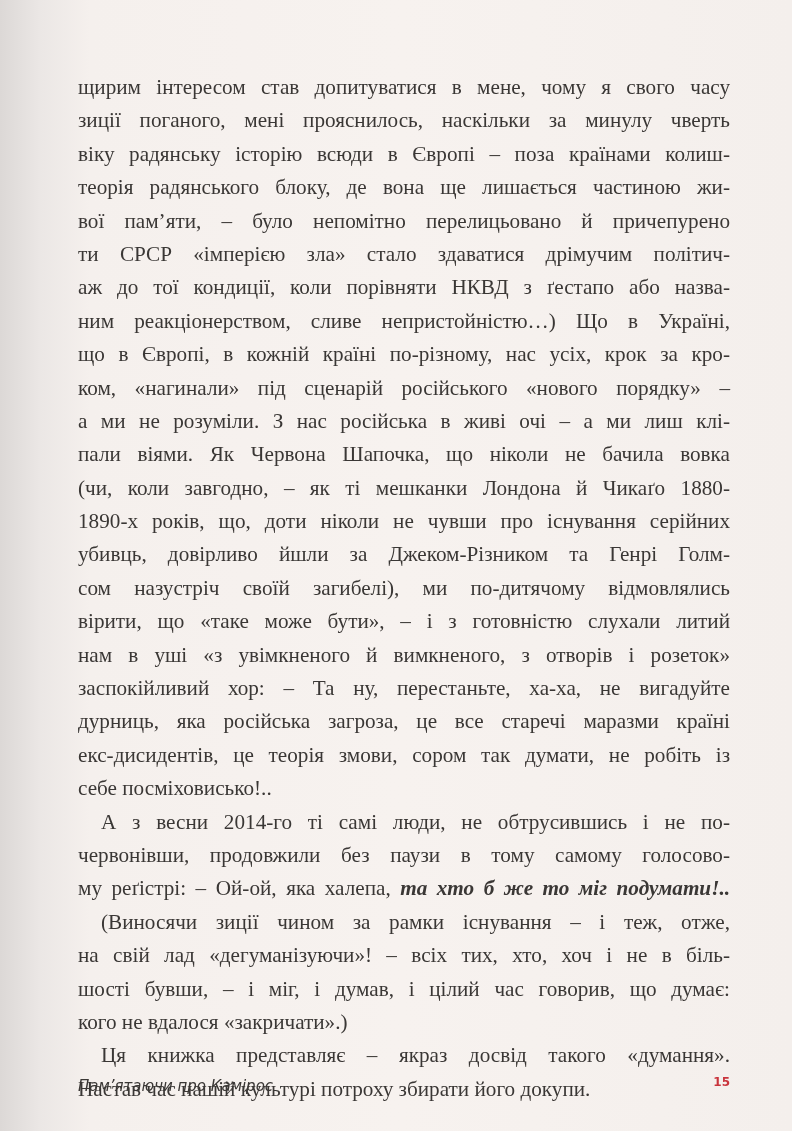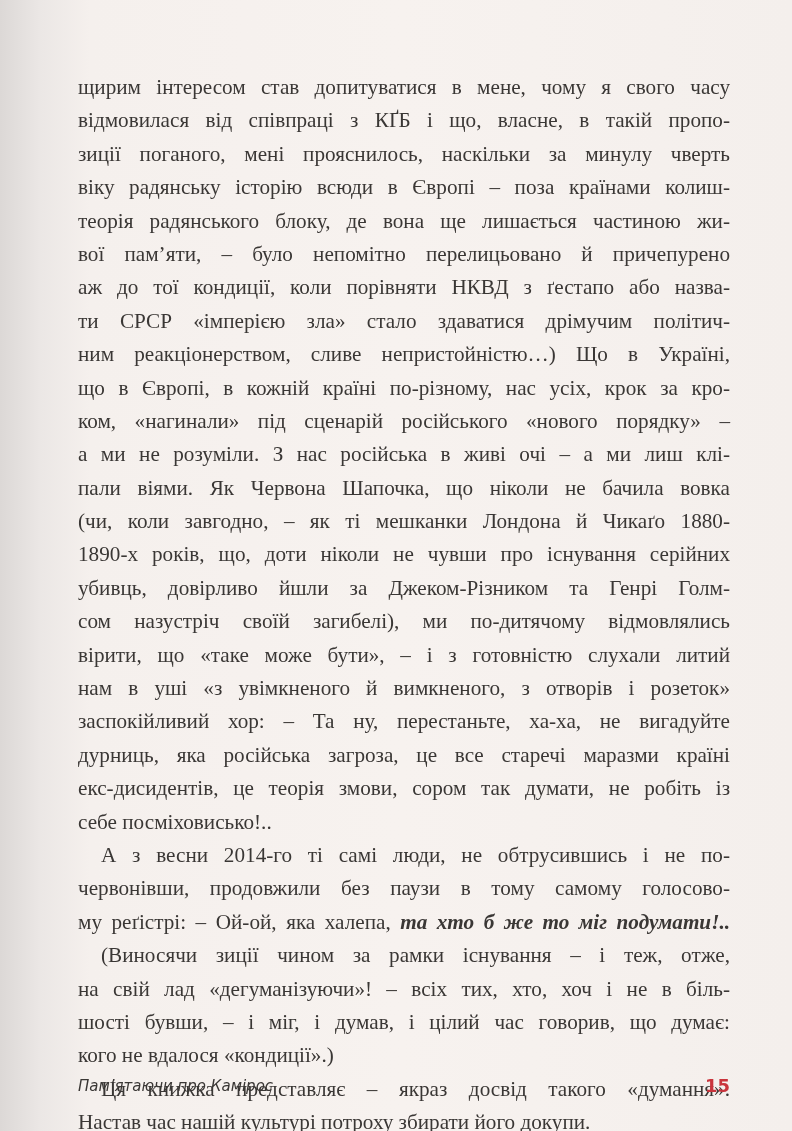--- a/index.html
+++ b/index.html
@@ -30,36 +30,35 @@
   .footer {
     position: absolute; left: 78px; top: 1077px; width: 652px; height: 24px;
     font-family: "DejaVu Sans", "Liberation Sans", sans-serif;
   }
   .running-title {
     position: absolute; left: 0; top: 0;
     font-style: italic; font-size: 15px; color: #3a3735;
   }
   .page-number {
     position: absolute; right: 0; top: -2px;
-    font-size: 18px; font-weight: bold; color: #c9343c;
+    font-size: 12px; font-weight: bold; color: #c9343c;
   }
 </style>
 </head>
 <body>
 
 <div class="page">
   <div class="body-text">
     <span class="line">щирим інтересом став допитуватися в мене, чому я свого часу</span>
-    <span class="line">відмовилася від співпраці з КҐБ і що, власне, в такій пропо-</span>
     <span class="line">зиції поганого, мені прояснилось, наскільки за минулу чверть</span>
     <span class="line">віку радянську історію всюди в Європі – поза країнами колиш-</span>
     <span class="line">теорія радянського блоку, де вона ще лишається частиною жи-</span>
     <span class="line">вої пам’яти, – було непомітно перелицьовано й причепурено</span>
+    <span class="line">ти СРСР «імперією зла» стало здаватися дрімучим політич-</span>
     <span class="line">аж до тої кондиції, коли порівняти НКВД з ґестапо або назва-</span>
-    <span class="line">ти СРСР «імперією зла» стало здаватися дрімучим політич-</span>
     <span class="line">ним реакціонерством, сливе непристойністю…) Що в Україні,</span>
     <span class="line">що в Європі, в кожній країні по-різному, нас усіх, крок за кро-</span>
     <span class="line">ком, «нагинали» під сценарій російського «нового порядку» –</span>
     <span class="line">а ми не розуміли. З нас російська в живі очі – а ми лиш клі-</span>
     <span class="line">пали віями. Як Червона Шапочка, що ніколи не бачила вовка</span>
     <span class="line">(чи, коли завгодно, – як ті мешканки Лондона й Чикаґо 1880-</span>
     <span class="line">1890-х років, що, доти ніколи не чувши про існування серійних</span>
     <span class="line">убивць, довірливо йшли за Джеком-Різником та Генрі Голм-</span>
     <span class="line">сом назустріч своїй загибелі), ми по-дитячому відмовлялись</span>
     <span class="line">вірити, що «таке може бути», – і з готовністю слухали литий</span>
@@ -67,21 +66,21 @@
     <span class="line">заспокійливий хор: – Та ну, перестаньте, ха-ха, не вигадуйте</span>
     <span class="line">дурниць, яка російська загроза, це все старечі маразми країні</span>
     <span class="line">екс-дисидентів, це теорія змови, сором так думати, не робіть із</span>
     <span class="line last">себе посміховисько!..</span>
     <span class="line indent">А з весни 2014-го ті самі люди, не обтрусившись і не по-</span>
     <span class="line">червонівши, продовжили без паузи в тому самому голосово-</span>
     <span class="line"><span>му реґістрі: – Ой-ой, яка халепа, </span><span class="em">та хто б же то міг подумати!..</span></span>
     <span class="line indent">(Виносячи зиції чином за рамки існування – і теж, отже,</span>
     <span class="line">на свій лад «дегуманізуючи»! – всіх тих, хто, хоч і не в біль-</span>
     <span class="line">шості бувши, – і міг, і думав, і цілий час говорив, що думає:</span>
-    <span class="line last">кого не вдалося «кондиції».)</span>
+    <span class="line last">кого не вдалося «закричати».)</span>
     <span class="line indent">Ця книжка представляє – якраз досвід такого «думання».</span>
     <span class="line last">Настав час нашій культурі потроху збирати його докупи.</span>
   </div>
 
   <div class="footer">
     <span class="running-title">Пам’ятаючи про Камірос</span>
     <span class="page-number">15</span>
   </div>
 </div>
 

